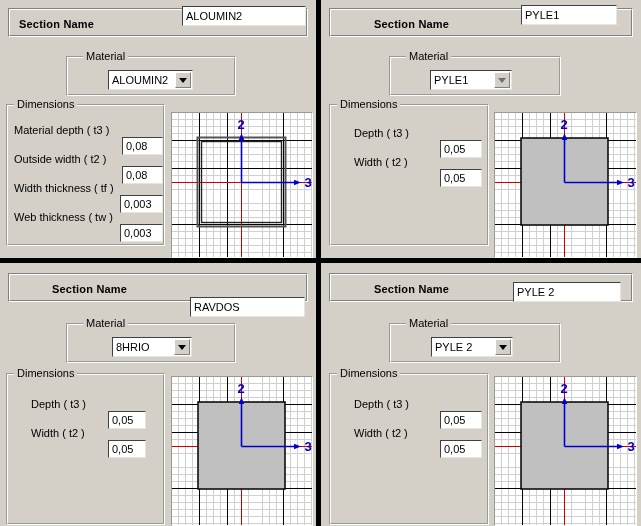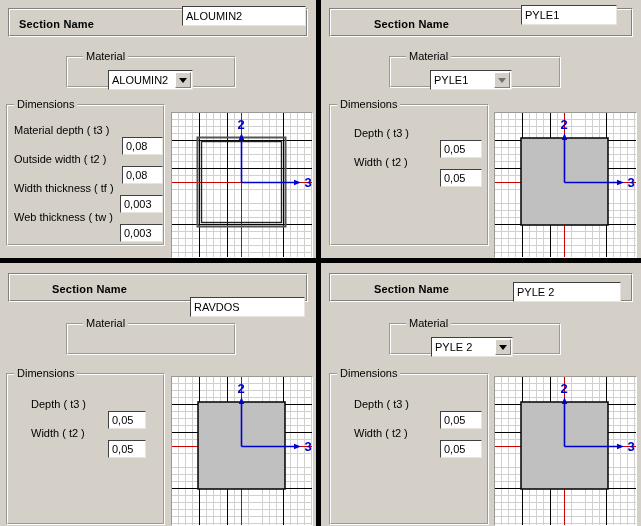--- a/index.html
+++ b/index.html
@@ -112,21 +112,21 @@
     padding: 0 3px;
     font-size: 11px;
     color: #000000;
     white-space: nowrap;
   }
 
   .material-group {
     left: 66px;
     top: 56px;
     width: 170px;
-    height: 32px;
+    height: 40px;
   }
   .tr .material-group, .br .material-group { left: 68px; width: 172px; }
   .bl .material-group { left: 66px; top: 60px; }
   .br .material-group { top: 60px; }
   .material-group .group-title { left: 16px; }
 
   .combo {
     position: absolute;
     height: 20px;
     background: #ffffff;
@@ -419,20 +419,28 @@
 
     <div class="section-name-box" style="top:10px;">
       <div class="section-name-inner"></div>
       <div class="section-name-label">Section Name</div>
     </div>
     <div class="text-input sn-input" style="top:34px;">RAVDOS</div>
 
     <div class="group material-group">
       <div class="group-inner"></div>
       <div class="group-title">Material</div>
+      <div class="combo material-combo">
+        <div class="combo-text">8HRIO</div>
+        <div class="combo-arrow">
+          <svg width="8" height="5" viewBox="0 0 8 5">
+              <path d="M0 0 L8 0 L4 5 Z" fill="#000000"></path>
+            </svg>
+        </div>
+      </div>
     </div>
 
     <div class="group" style="left:6px; top:110px; width:159px; height:152px;">
       <div class="group-inner"></div>
       <div class="group-title" style="left:7px;">Dimensions</div>
 
       <div class="dim-row" style="top:21px;">
         <div class="dim-label" style="left:24px;">Depth  ( t3 )</div>
         <div class="text-input dim-value" style="left:101px; top:0px; width:38px;">0,05</div>
       </div>

